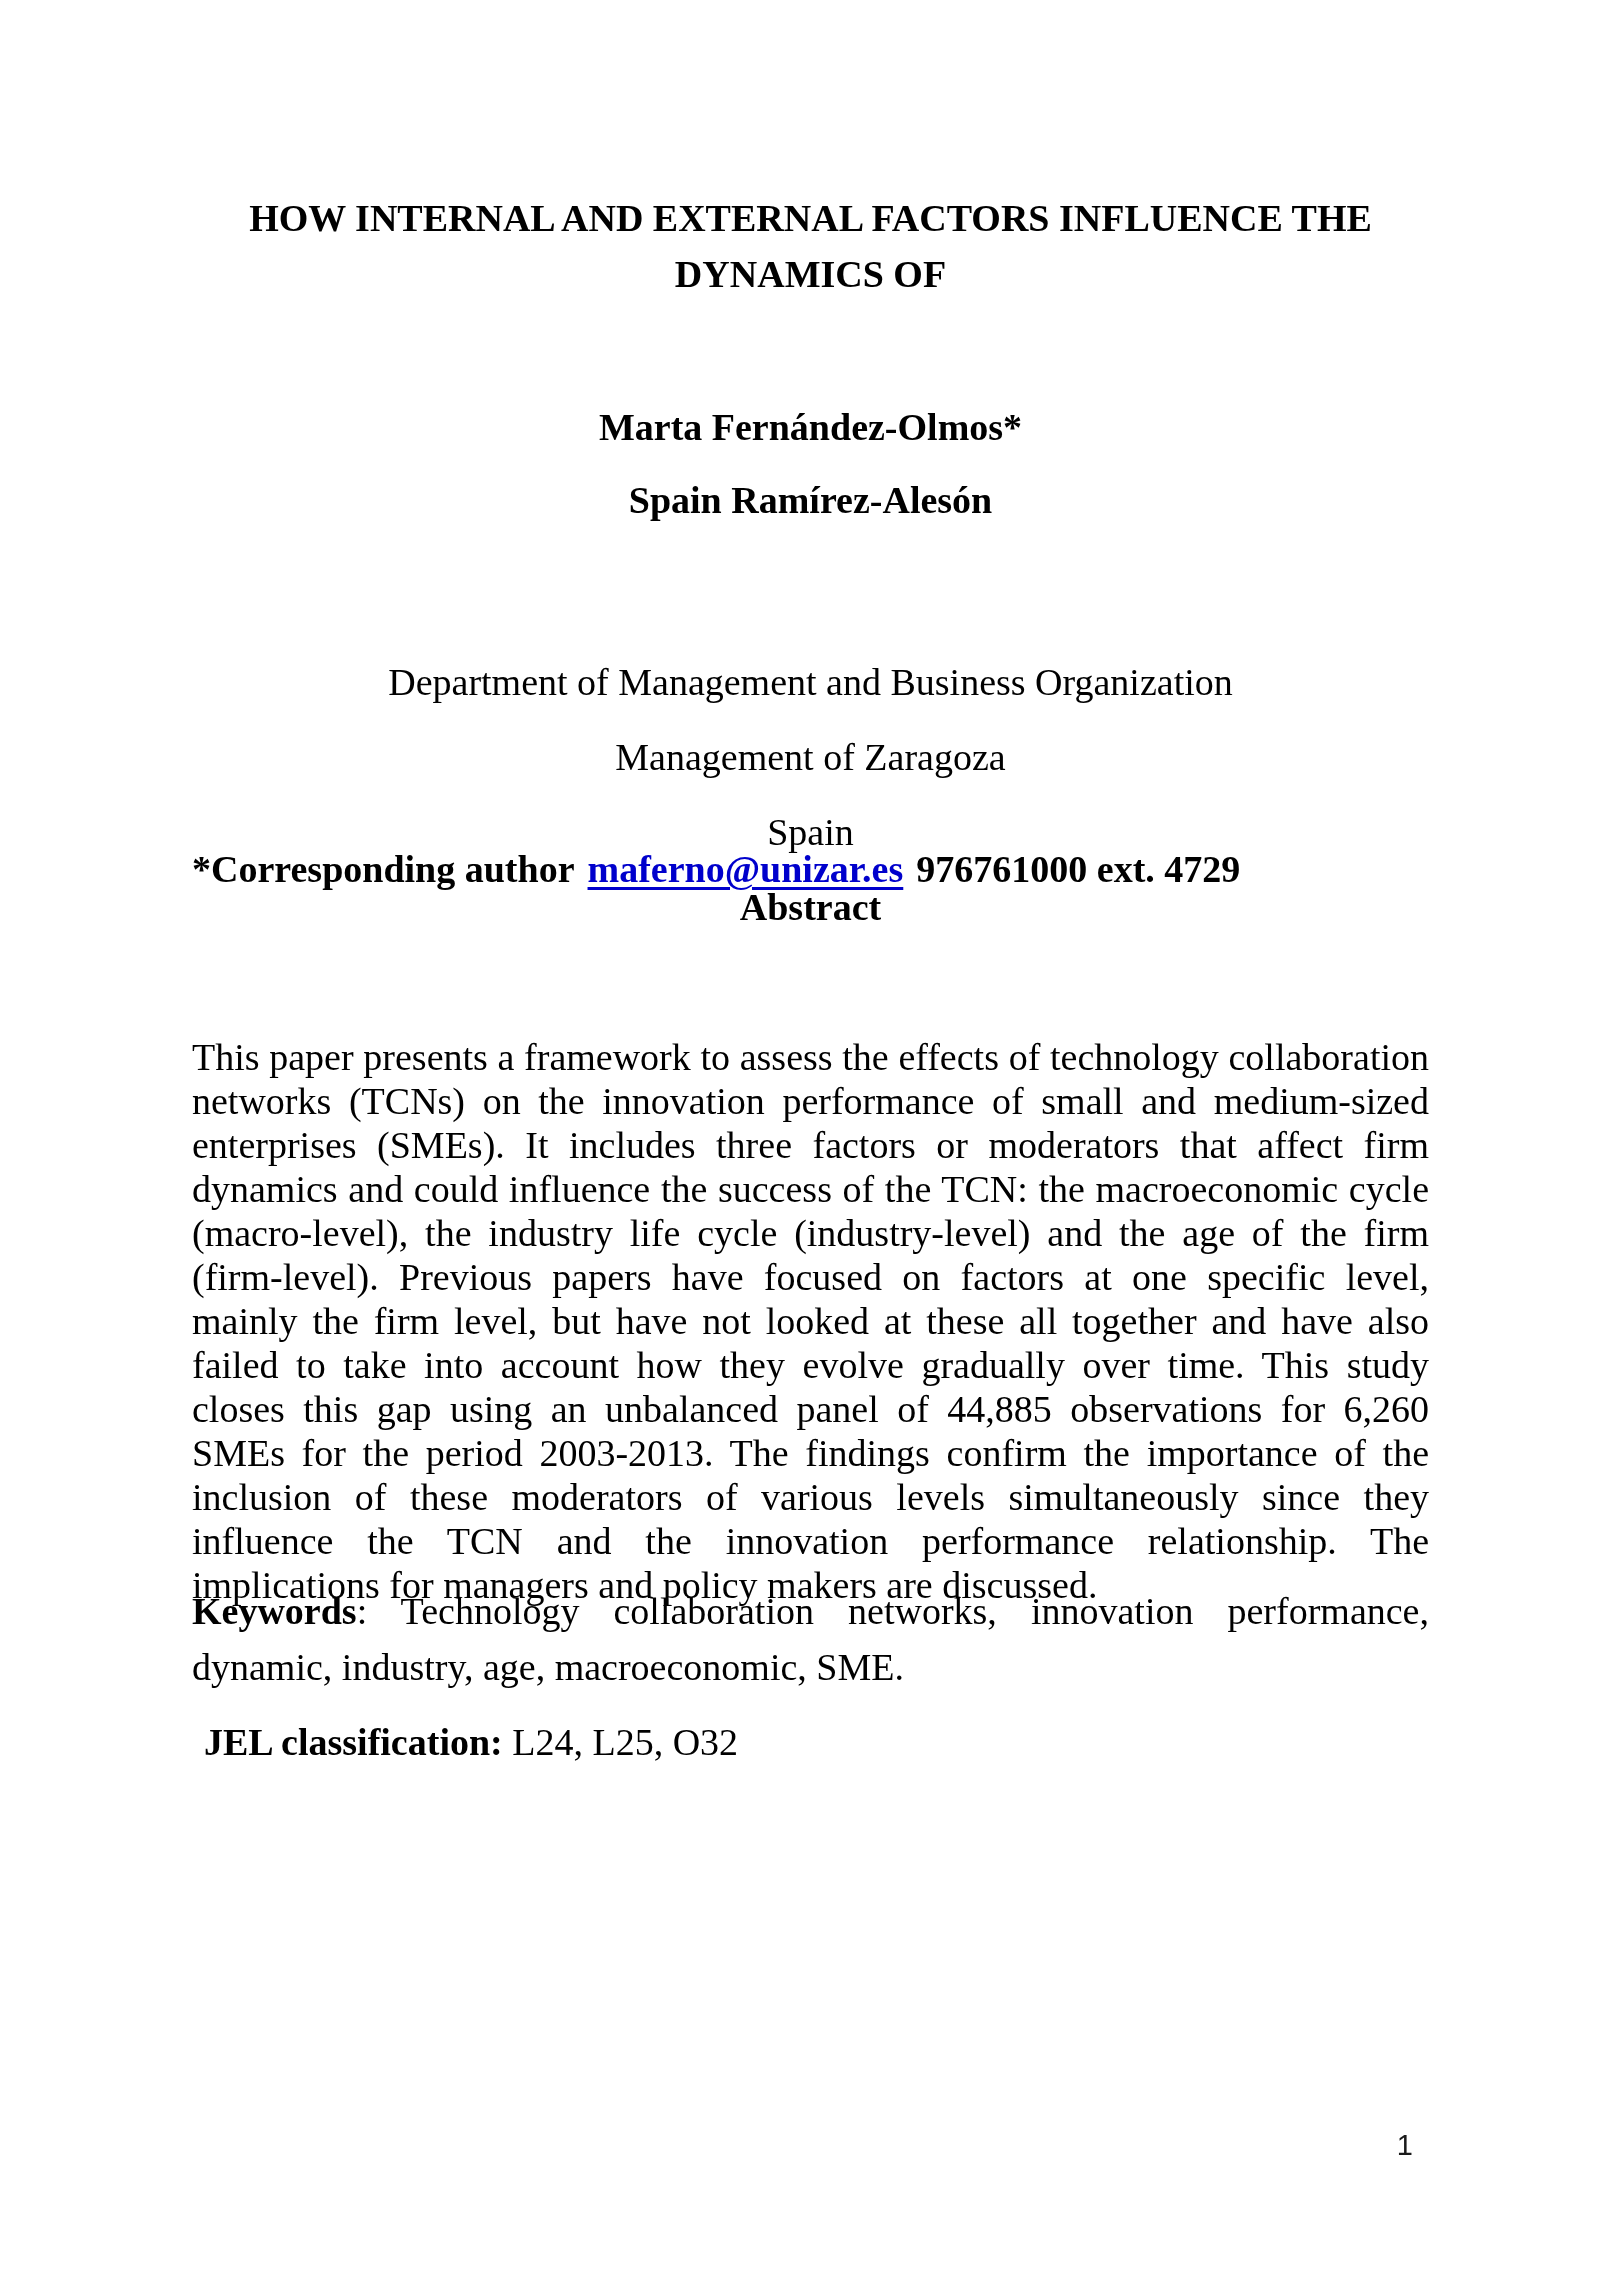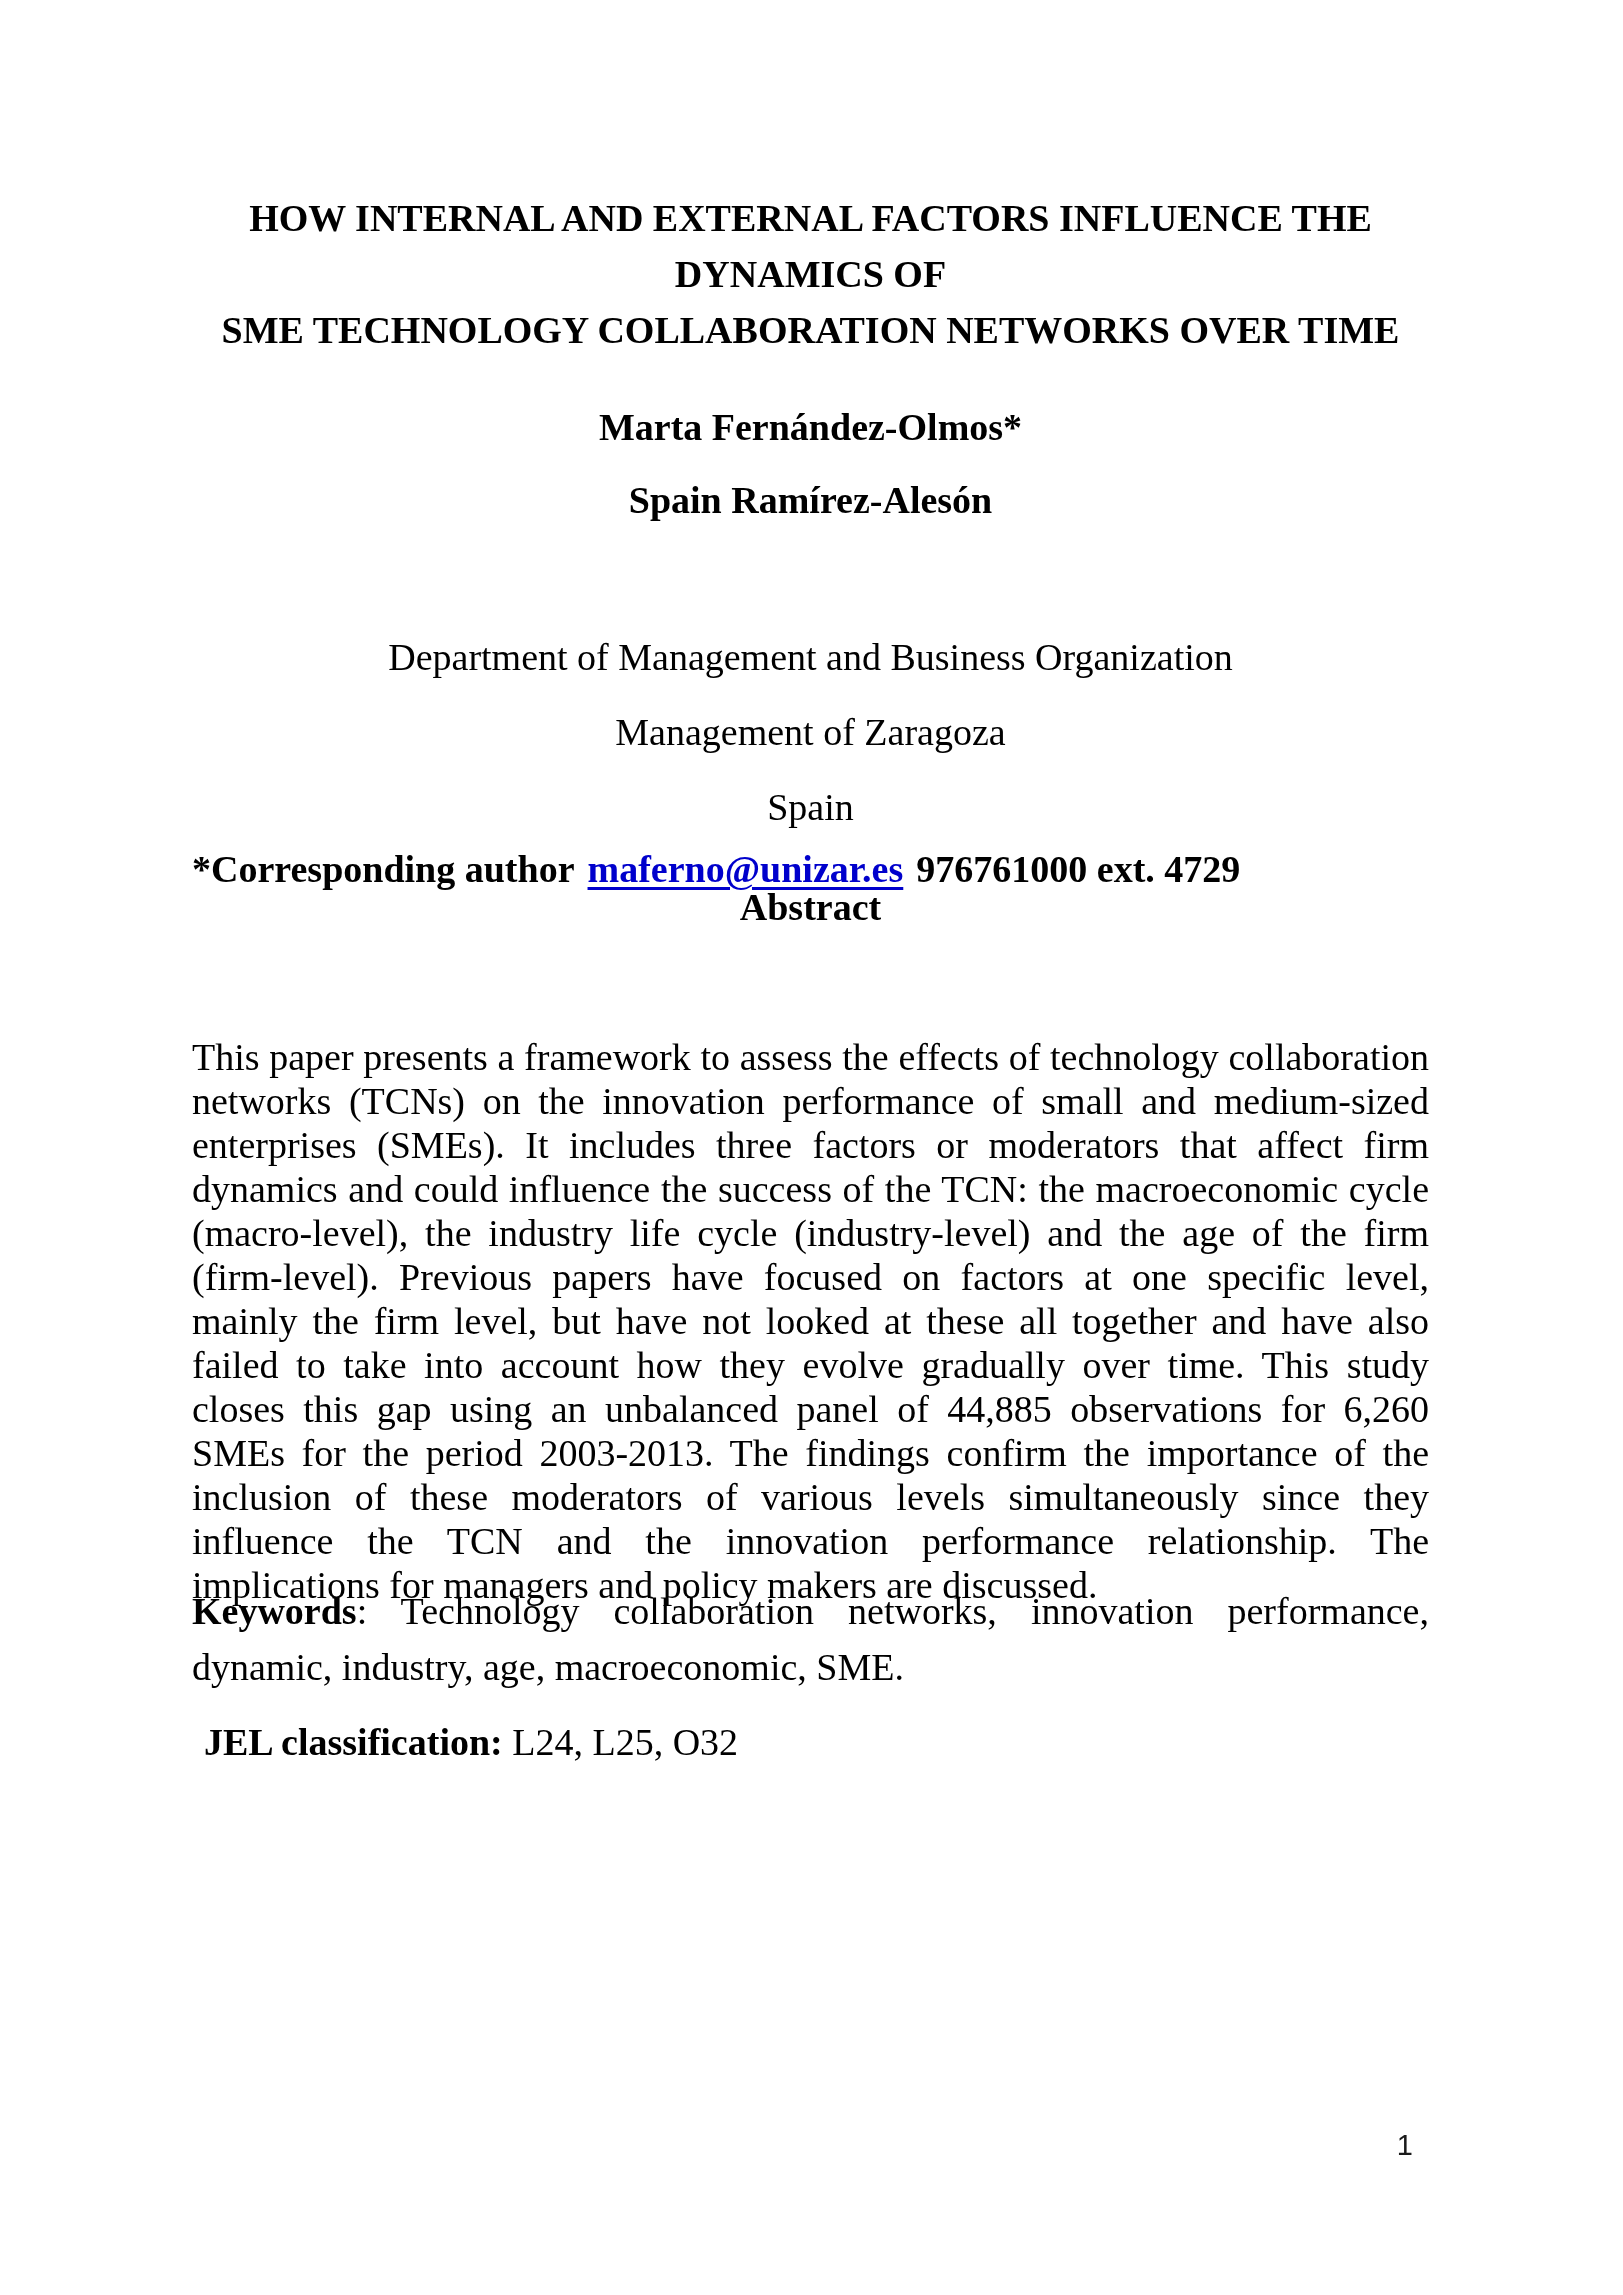--- a/index.html
+++ b/index.html
@@ -15,21 +15,21 @@
   .block {
     position: absolute;
     left: 192px;
     width: 1237px;
     font-size: 38px;
   }
   .bold { font-weight: bold; }
 
   .title-block   { top: 190px;  line-height: 56px;  font-weight: bold; text-align: center; }
   .authors-block { top: 391px;  line-height: 73px; font-weight: bold; text-align: center; }
-  .affil-block   { top: 620px;  line-height: 75px; text-align: center; }
+  .affil-block   { top: 645px;  line-height: 75px; text-align: center; }
   .corr-block    { top: 850px; line-height: 39px;  font-weight: bold; text-align: left; }
   .abstract-head { top: 888px; line-height: 39px;  font-weight: bold; text-align: center; }
   .abstract-body { top: 1035px; line-height: 44px; text-align: justify; }
   .keywords-block{ top: 1583px; line-height: 56px;  text-align: justify; }
   .jel-block     { top: 1723px; line-height: 39px; margin-left: 12px; }
 
   .email-link {
     color: #0000CC;
     font-weight: bold;
     text-decoration: underline;
@@ -50,21 +50,20 @@
     color: #1a1a1a;
   }
 </style>
 </head>
 <body>
 
 <div class="page">
 
   <div class="block title-block">
     <div>HOW INTERNAL AND EXTERNAL FACTORS INFLUENCE THE DYNAMICS OF</div>
-    <div>SME TECHNOLOGY COLLABORATION NETWORKS OVER TIME</div>
   </div>
 
   <div class="block authors-block">
     <div>Marta Fernández-Olmos*</div>
     <div>Spain Ramírez-Alesón</div>
   </div>
 
   <div class="block affil-block">
     <div>Department of Management and Business Organization</div>
     <div>Management of Zaragoza</div>

